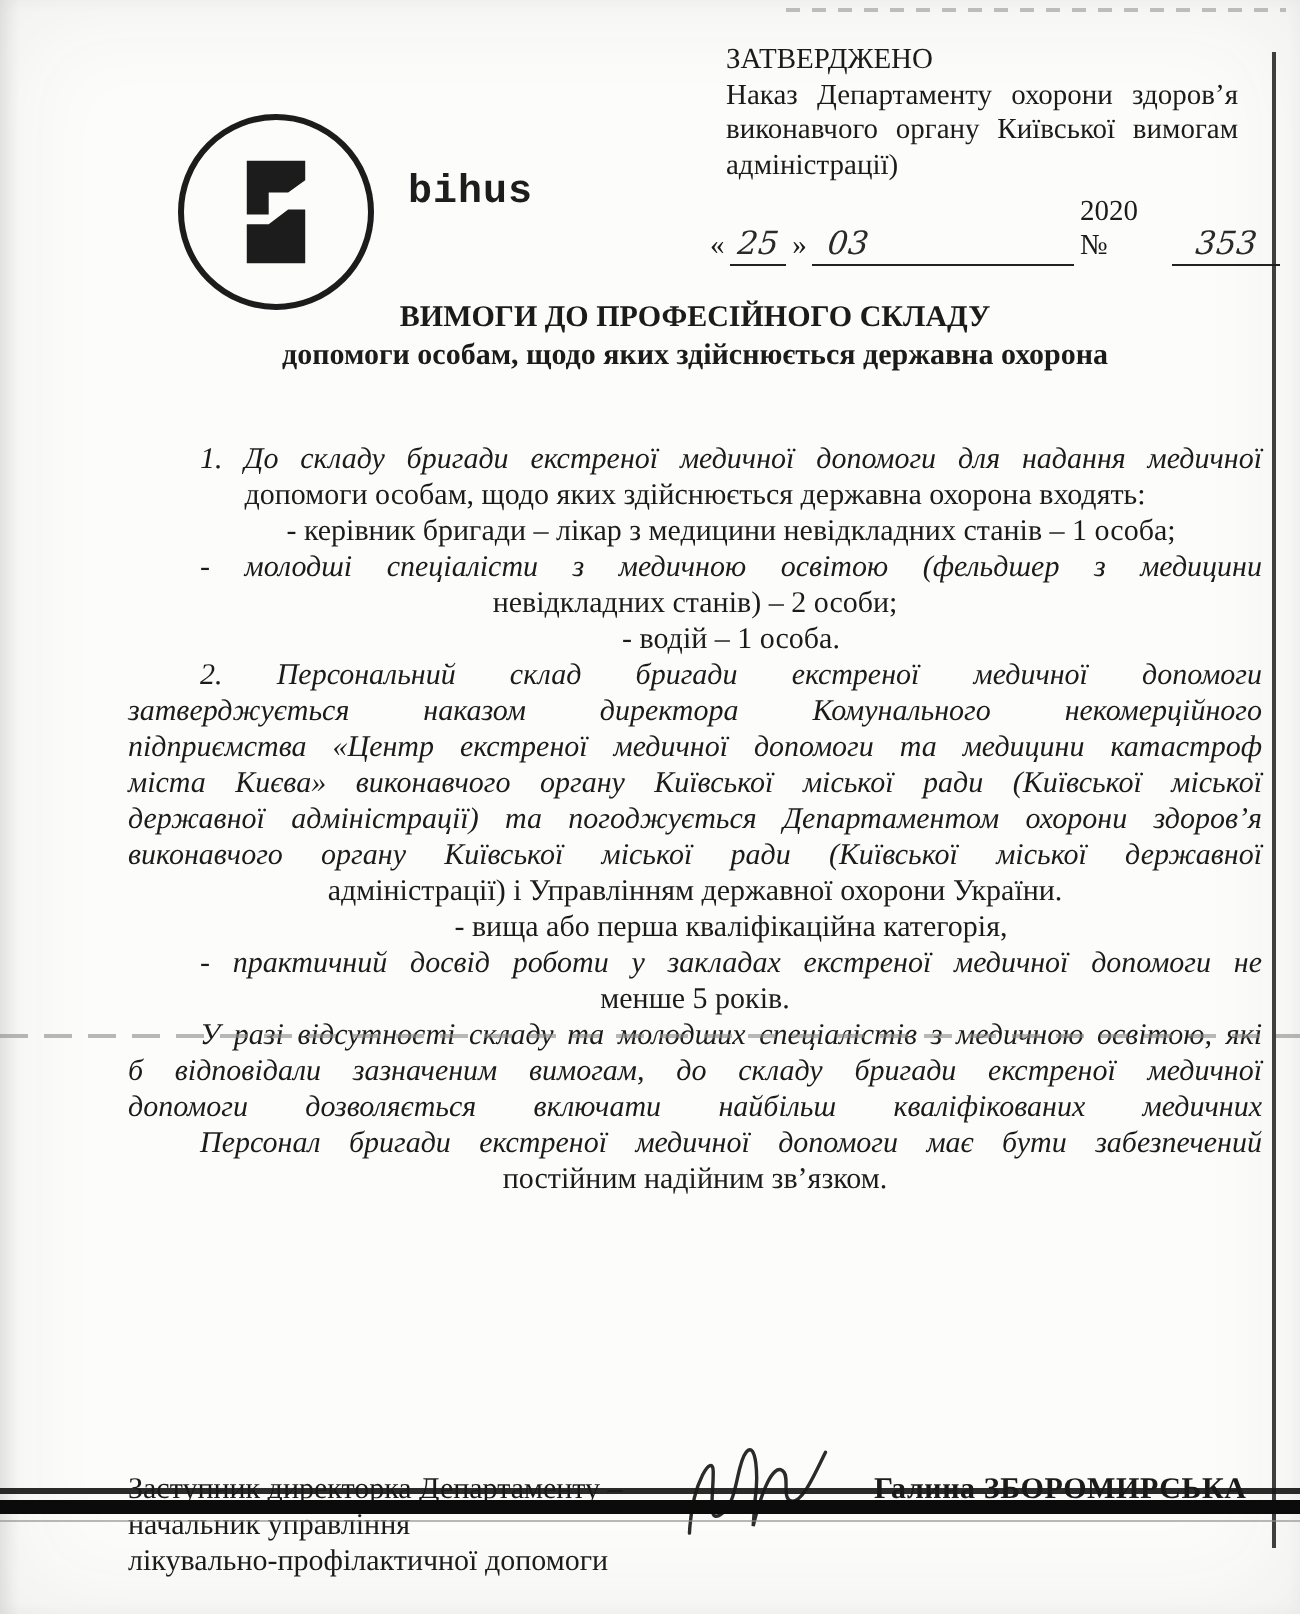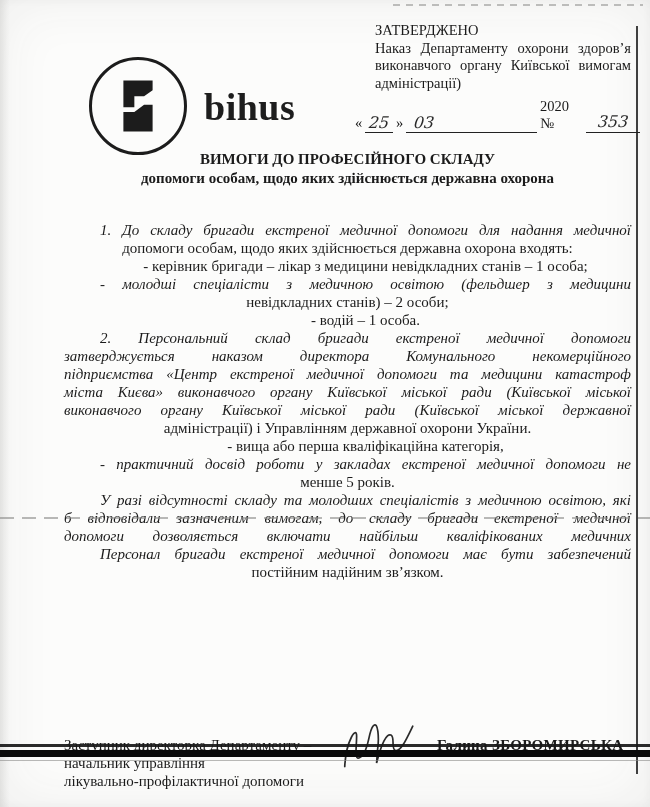--- a/index.html
+++ b/index.html
@@ -9,39 +9,39 @@
     font-family:"Liberation Serif", serif;
     color:#1b1b1b;
   }
   .vignette{position:absolute;inset:0;pointer-events:none;
     box-shadow:inset 0 0 55px rgba(60,60,55,.07), inset 0 0 8px rgba(60,60,55,.05);}
   .left-edge{position:absolute;left:0;top:0;width:10px;height:807px;
     background:linear-gradient(90deg,rgba(120,120,115,.12),rgba(120,120,115,0));}
 
   
   .approval{position:absolute;left:363px;top:22px;width:256px;
-    font-size:14.5px;line-height:17.5px;margin-left:12px;}
+    font-size:14.5px;line-height:17.5px;}
   .approval-line{text-align:left;}
   .approval-line:nth-child(2),.approval-line:nth-child(3),.approval-line:nth-child(4){
     text-align:justify;text-align-last:justify;}
   .date-row{position:absolute;left:352px;top:111px;width:288px;height:22px;
     font-size:14.5px;display:flex;align-items:flex-end;}
   .hand{font-family:"DejaVu Serif", serif;font-style:italic;font-size:16px;
     color:#2a2a2a;display:inline-block;transform:skewX(-6deg);}
   .u{border-bottom:1.2px solid #222;}
   .cell-day{width:30px;text-align:center;}
   .cell-month{width:132px;text-align:left;padding-left:8px;}
   .cell-num{width:58px;text-align:center;font-size:17px;}
   .printed{padding:0 3px 1px 3px;}
 
   
   .logo-circle{position:absolute;left:89px;top:57px;width:92px;height:92px;
     border:3px solid #1c1c1c;border-radius:50%;display:flex;align-items:center;justify-content:center;}
   .brand{position:absolute;left:204px;top:85px;
-    font-family:Liberation Serif, serif;font-weight:bold;font-size:38px;color:#1d1d1d;letter-spacing:.5px;}
+    font-family:Liberation Mono, monospace;font-weight:bold;font-size:20px;color:#1d1d1d;letter-spacing:.5px;}
 
   
   .title{position:absolute;left:64px;top:150px;width:567px;
     font-weight:bold;font-size:15px;line-height:19px;text-align:center;}
 
   
   .body-text{position:absolute;left:64px;top:221px;width:567px;
     font-size:15px;line-height:18px;}
   .bline{text-align:center;white-space:normal;}
   .bline.just{text-align:justify;text-align-last:justify;font-style:italic;}
@@ -106,20 +106,21 @@
     <div class="bline ind just">1. До складу бригади екстреної медичної допомоги для надання медичної</div>
     <div class="bline">допомоги особам, щодо яких здійснюється державна охорона входять:</div>
     <div class="bline ind">- керівник бригади – лікар з медицини невідкладних станів – 1 особа;</div>
     <div class="bline ind just">- молодші спеціалісти з медичною освітою (фельдшер з медицини</div>
     <div class="bline">невідкладних станів) – 2 особи;</div>
     <div class="bline ind">- водій – 1 особа.</div>
     <div class="bline ind just">2. Персональний склад бригади екстреної медичної допомоги</div>
     <div class="bline just">затверджується наказом директора Комунального некомерційного</div>
     <div class="bline just">підприємства «Центр екстреної медичної допомоги та медицини катастроф</div>
     <div class="bline just">міста Києва» виконавчого органу Київської міської ради (Київської міської</div>
+    <div class="bline just">державної адміністрації) та погоджується Департаментом охорони здоров’я</div>
     <div class="bline just">виконавчого органу Київської міської ради (Київської міської державної</div>
     <div class="bline">адміністрації) і Управлінням державної охорони України.</div>
     <div class="bline ind">- вища або перша кваліфікаційна категорія,</div>
     <div class="bline ind just">- практичний досвід роботи у закладах екстреної медичної допомоги не</div>
     <div class="bline">менше 5 років.</div>
     <div class="bline ind just">У разі відсутності складу та молодших спеціалістів з медичною освітою, які</div>
     <div class="bline just">б відповідали зазначеним вимогам, до складу бригади екстреної медичної</div>
     <div class="bline just">допомоги дозволяється включати найбільш кваліфікованих медичних</div>
     <div class="bline ind just">Персонал бригади екстреної медичної допомоги має бути забезпечений</div>
     <div class="bline">постійним надійним зв’язком.</div>

